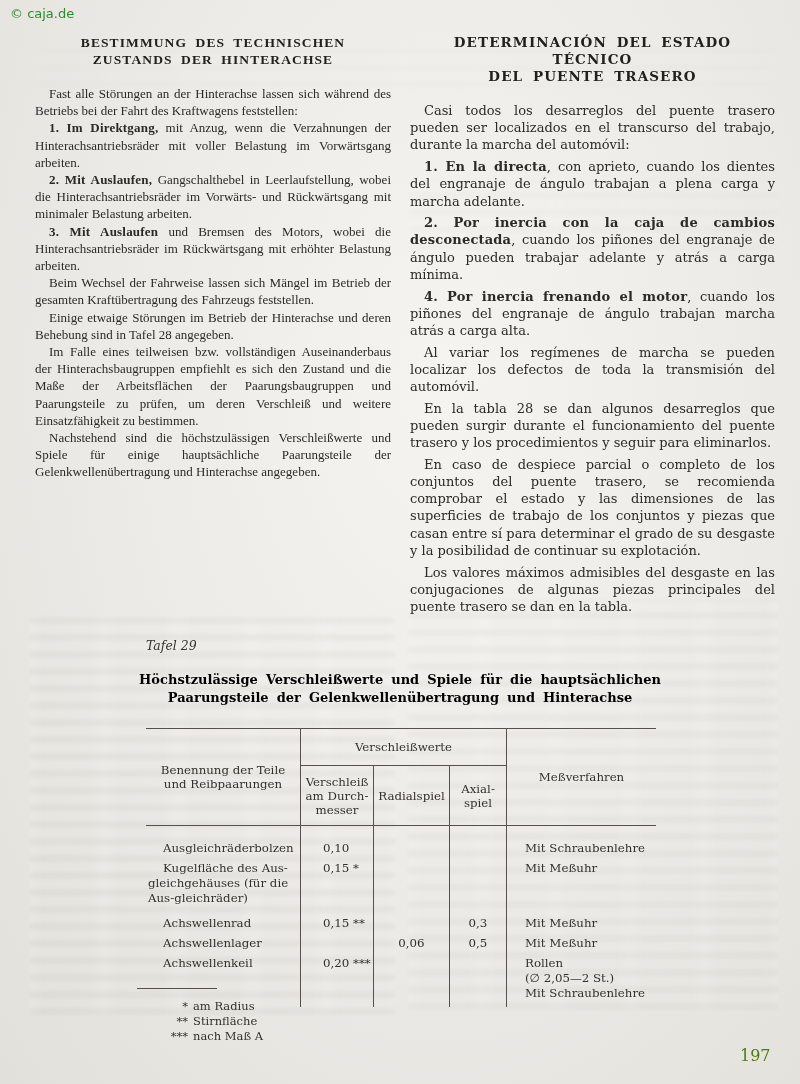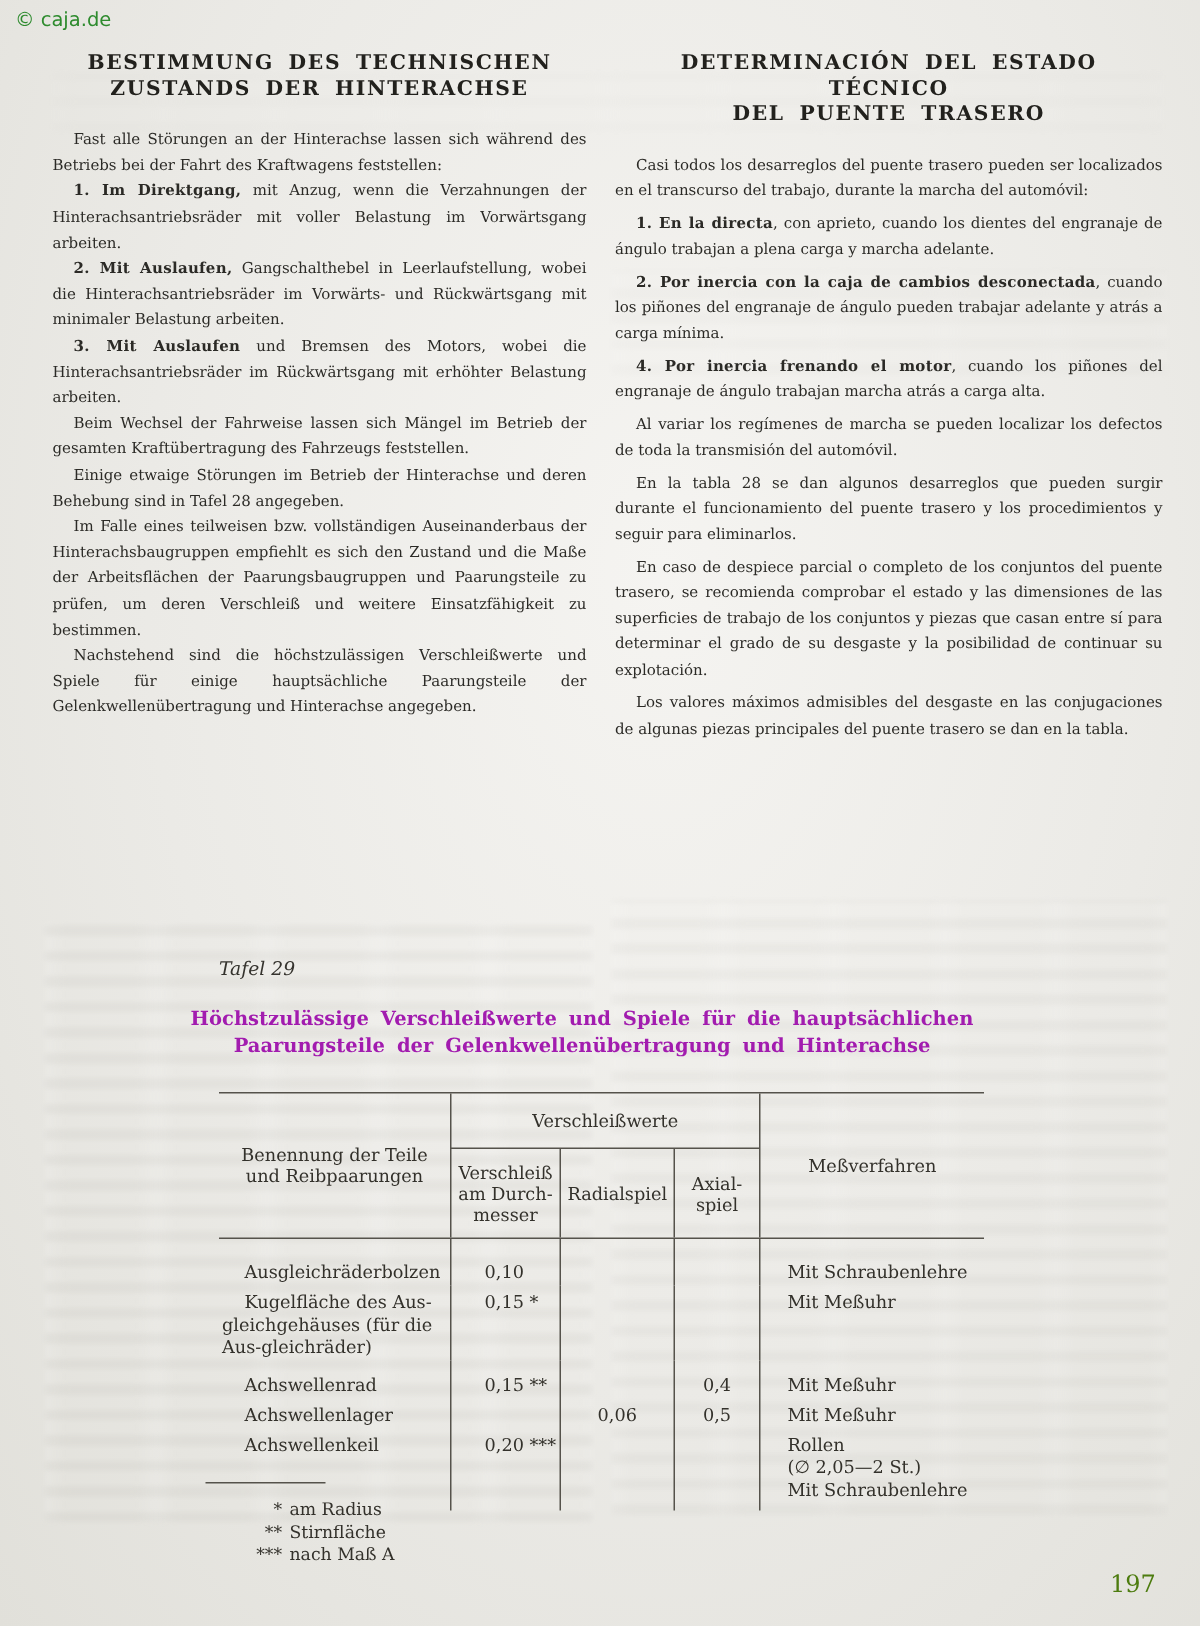--- a/index.html
+++ b/index.html
@@ -27,42 +27,42 @@
   .watermark{
     position:absolute;left:10px;top:6px;
     font-family:"DejaVu Sans", sans-serif;font-size:13px;color:#2e8b2e;
   }
 
   .columns{
     position:absolute;left:35px;top:34px;width:740px;
     display:flex;gap:19px;
   }
   .col{flex:1;}
-  .col-left{max-width:356px;}
+  .col-left{max-width:356px;font-family:Liberation Serif, serif;}
   .col-right{max-width:366px;}
 
   .heading{
     text-align:center;font-weight:bold;font-size:13.5px;line-height:17px;
     letter-spacing:1.1px;word-spacing:4px;margin:0 0 17px 0;color:#22211d;
   }
   .col p{
-    margin:0;font-size:10px;line-height:17.2px;text-align:justify;
+    margin:0;font-size:13px;line-height:17.2px;text-align:justify;
     text-indent:14px;
   }
   .col-right p{margin:0 0 4.5px 0;}
   .col p b{letter-spacing:.2px;}
 
   .tafel-caption{
     position:absolute;left:146px;top:638px;width:510px;text-align:left;
     font-style:italic;font-size:12.5px;color:#35332e;
   }
   .tbl-title{
-    position:absolute;left:58px;top:671px;width:660px;text-align:center;
+    position:absolute;left:70px;top:671px;width:660px;text-align:center;
     font-weight:bold;font-size:13px;line-height:17.5px;word-spacing:3.5px;
-    color:#a21caf;
+    color:#000000;
   }
 
   .tbl{position:absolute;left:146px;top:728px;width:510px;font-size:11.8px;}
   .tbl-head{
     display:grid;grid-template-columns:154px 73px 76px 57px 150px;
     grid-template-rows:37px 59px;
     border-top:1px solid #55524b;border-bottom:1px solid #55524b;
     line-height:14px;color:#33312b;
   }
   .hc{display:flex;align-items:center;justify-content:center;text-align:center;padding:2px 3px;}
@@ -164,21 +164,21 @@
         <div class="c c4"></div>
         <div class="c c5">Mit Schraubenlehre</div>
         <div class="c c1">Kugelfläche des Aus-gleichgehäuses (für die Aus-gleichräder)</div>
         <div class="c c2">0,15 *</div>
         <div class="c c3"></div>
         <div class="c c4"></div>
         <div class="c c5">Mit Meßuhr</div>
         <div class="c c1">Achswellenrad</div>
         <div class="c c2">0,15 **</div>
         <div class="c c3"></div>
-        <div class="c c4">0,4</div>
+        <div class="c c4">0,3</div>
         <div class="c c5">Mit Meßuhr</div>
         <div class="c c1">Achswellenlager</div>
         <div class="c c2"></div>
         <div class="c c3">0,06</div>
         <div class="c c4">0,5</div>
         <div class="c c5">Mit Meßuhr</div>
         <div class="c c1">Achswellenkeil</div>
         <div class="c c2">0,20 ***</div>
         <div class="c c3"></div>
         <div class="c c4"></div>

